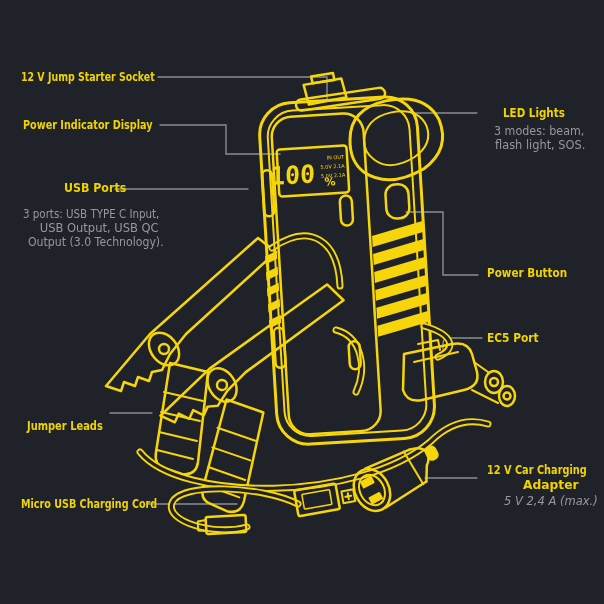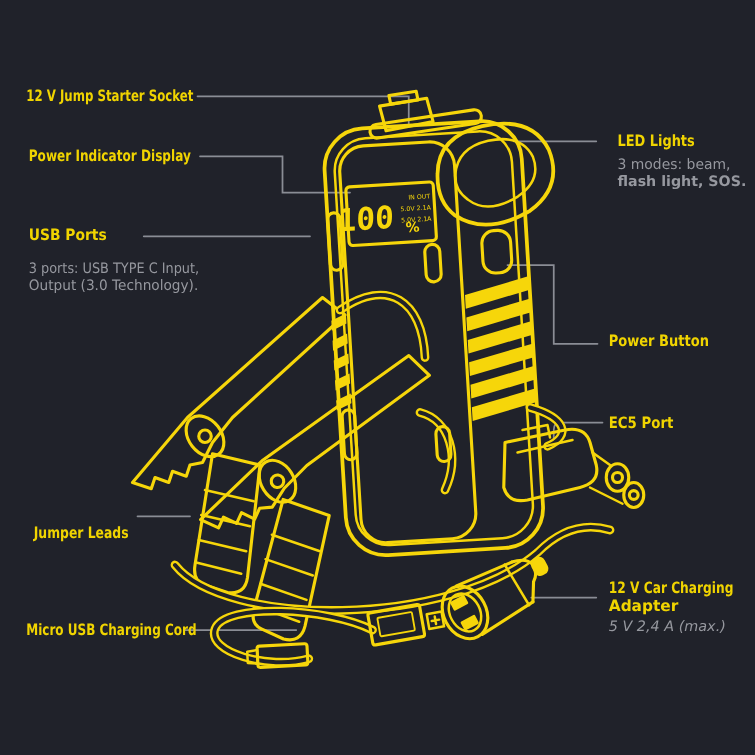--- a/index.html
+++ b/index.html
@@ -2,21 +2,21 @@
 <html><head>
 <meta charset="utf-8">
 <style>
   html,body{margin:0;padding:0;background:#20222a;}
   .stage{
     position:relative;width:604px;height:604px;overflow:hidden;
     background:#20222a;
     font-family:"DejaVu Sans","Liberation Sans",sans-serif;
   }
   svg{position:absolute;left:0;top:0;}
-  .callout{position:absolute;display:flex;flex-direction:column;align-items:flex-start;}
+  .callout{position:absolute;display:flex;flex-direction:column;align-items:center;}
   .lbl{
     display:inline-block;white-space:nowrap;color:#f0d400;
     font-weight:bold;font-size:12.5px;line-height:15px;transform-origin:left center;
   }
   .desc{
     display:inline-block;white-space:nowrap;color:#96989f;
     font-weight:normal;font-size:11.5px;line-height:14px;transform-origin:left center;
   }
   .gap12{margin-top:12px;} .gap4{margin-top:4px;} .gap2{margin-top:2px;font-style:italic;}
 </style>
@@ -164,35 +164,36 @@
     <span class="lbl" style="transform: scaleX(0.752809);">12 V Jump Starter Socket</span>
   </div>
 
   <div class="callout" style="left:23px;top:117px">
     <span class="lbl" style="transform: scaleX(0.77381);">Power Indicator Display</span>
   </div>
 
   <div class="callout" style="left:23px;top:180px">
     <span class="lbl" style="transform: scaleX(0.885714);">USB Ports</span>
     <span class="desc gap12" style="transform: scaleX(0.894737);">3 ports: USB TYPE C Input,</span>
+    <span class="desc">USB Output, USB QC</span>
     <span class="desc" style="transform: scaleX(0.951049);">Output (3.0 Technology).</span>
   </div>
 
   <div class="callout" style="left:27px;top:418px">
     <span class="lbl" style="transform: scaleX(0.791667);">Jumper Leads</span>
   </div>
 
   <div class="callout" style="left:21px;top:496px">
     <span class="lbl" style="transform: scaleX(0.768362);">Micro USB Charging Cord</span>
   </div>
 
   <div class="callout" style="left:494px;top:105px">
     <span class="lbl" style="transform: scaleX(0.826667);">LED Lights</span>
     <span class="desc gap4" style="transform: scaleX(0.967742);">3 modes: beam,</span>
-    <span class="desc" style="transform: scaleX(0.989011); font-weight: bold;">flash light, SOS.</span>
+    <span class="desc" style="transform: scaleX(0.989011);">flash light, SOS.</span>
   </div>
 
   <div class="callout" style="left:487px;top:265px">
     <span class="lbl" style="transform: scaleX(0.833333);">Power Button</span>
   </div>
 
   <div class="callout" style="left:487px;top:330px">
     <span class="lbl" style="transform: scaleX(0.852459);">EC5 Port</span>
   </div>
 

